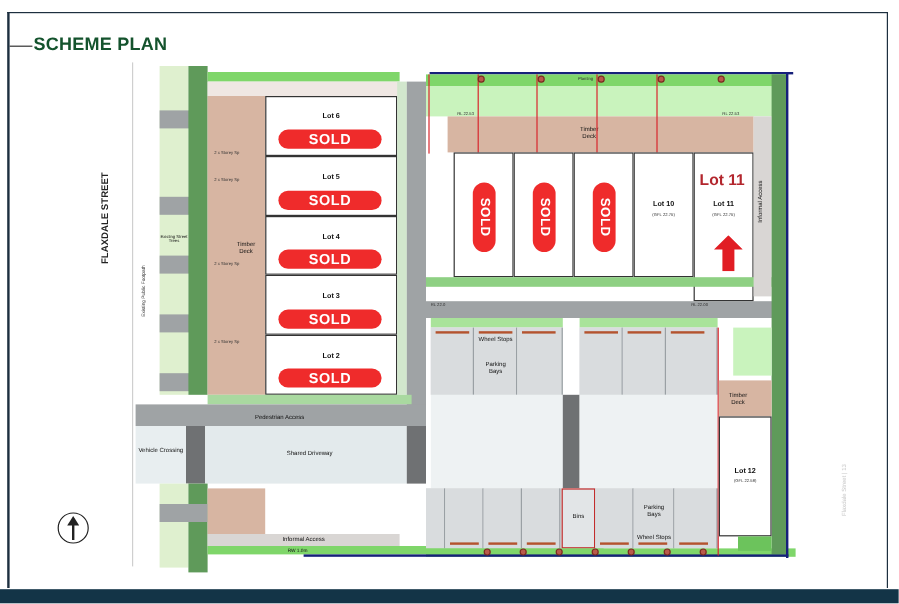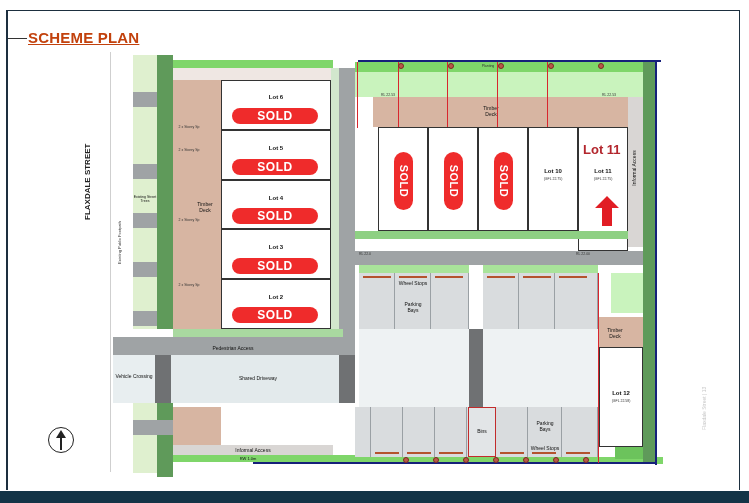--- a/index.html
+++ b/index.html
@@ -1,21 +1,21 @@
 <!DOCTYPE html>
 <html><head>
 <meta charset="utf-8">
 <style>
   html,body{margin:0;padding:0;}
   body{width:749px;height:503px;background:#ffffff;position:relative;overflow:hidden;font-family:"Liberation Sans",sans-serif;}
   .abs{position:absolute;}
   .frame{left:6px;top:10px;width:734px;height:480px;border-left:2px solid #1d2f3f;border-top:1px solid #1d2f3f;border-right:1px solid #1d2f3f;box-sizing:border-box;}
   .footer-bar{left:0;top:491px;width:749px;height:12px;background:#133447;}
   .title-rule{left:8px;top:38px;width:19px;height:1px;background:#333;}
-  .title{left:28px;top:29px;font-size:15px;font-weight:bold;color:#c2410c;letter-spacing:0.2px;text-decoration:underline;}
+  .title{left:28px;top:29px;font-size:15px;font-weight:bold;color:#14532d;letter-spacing:0.2px;}
   .vline{left:110px;top:52px;width:1px;height:420px;background:#cfcfcf;}
   .street{left:83px;top:220px;transform:rotate(-90deg);transform-origin:left top;font-size:8px;font-weight:bold;color:#222;white-space:nowrap;}
   .footpath{left:117px;top:264px;transform:rotate(-90deg);transform-origin:left top;font-size:4px;color:#333;white-space:nowrap;}
   .north{left:48px;top:427px;width:26px;height:26px;border:1.5px solid #222;border-radius:50%;box-sizing:border-box;}
   .north-arrow{left:60px;top:432px;width:2px;height:18px;background:#222;}
   .north-head{left:56px;top:430px;width:0;height:0;border-left:5px solid transparent;border-right:5px solid transparent;border-bottom:8px solid #222;}
   .verge{background:#dff0cf;}
   .road{background:#9fa3a5;}
   .paving{background:#c7cacc;}
   .hedge{background:#5f9a5a;}

